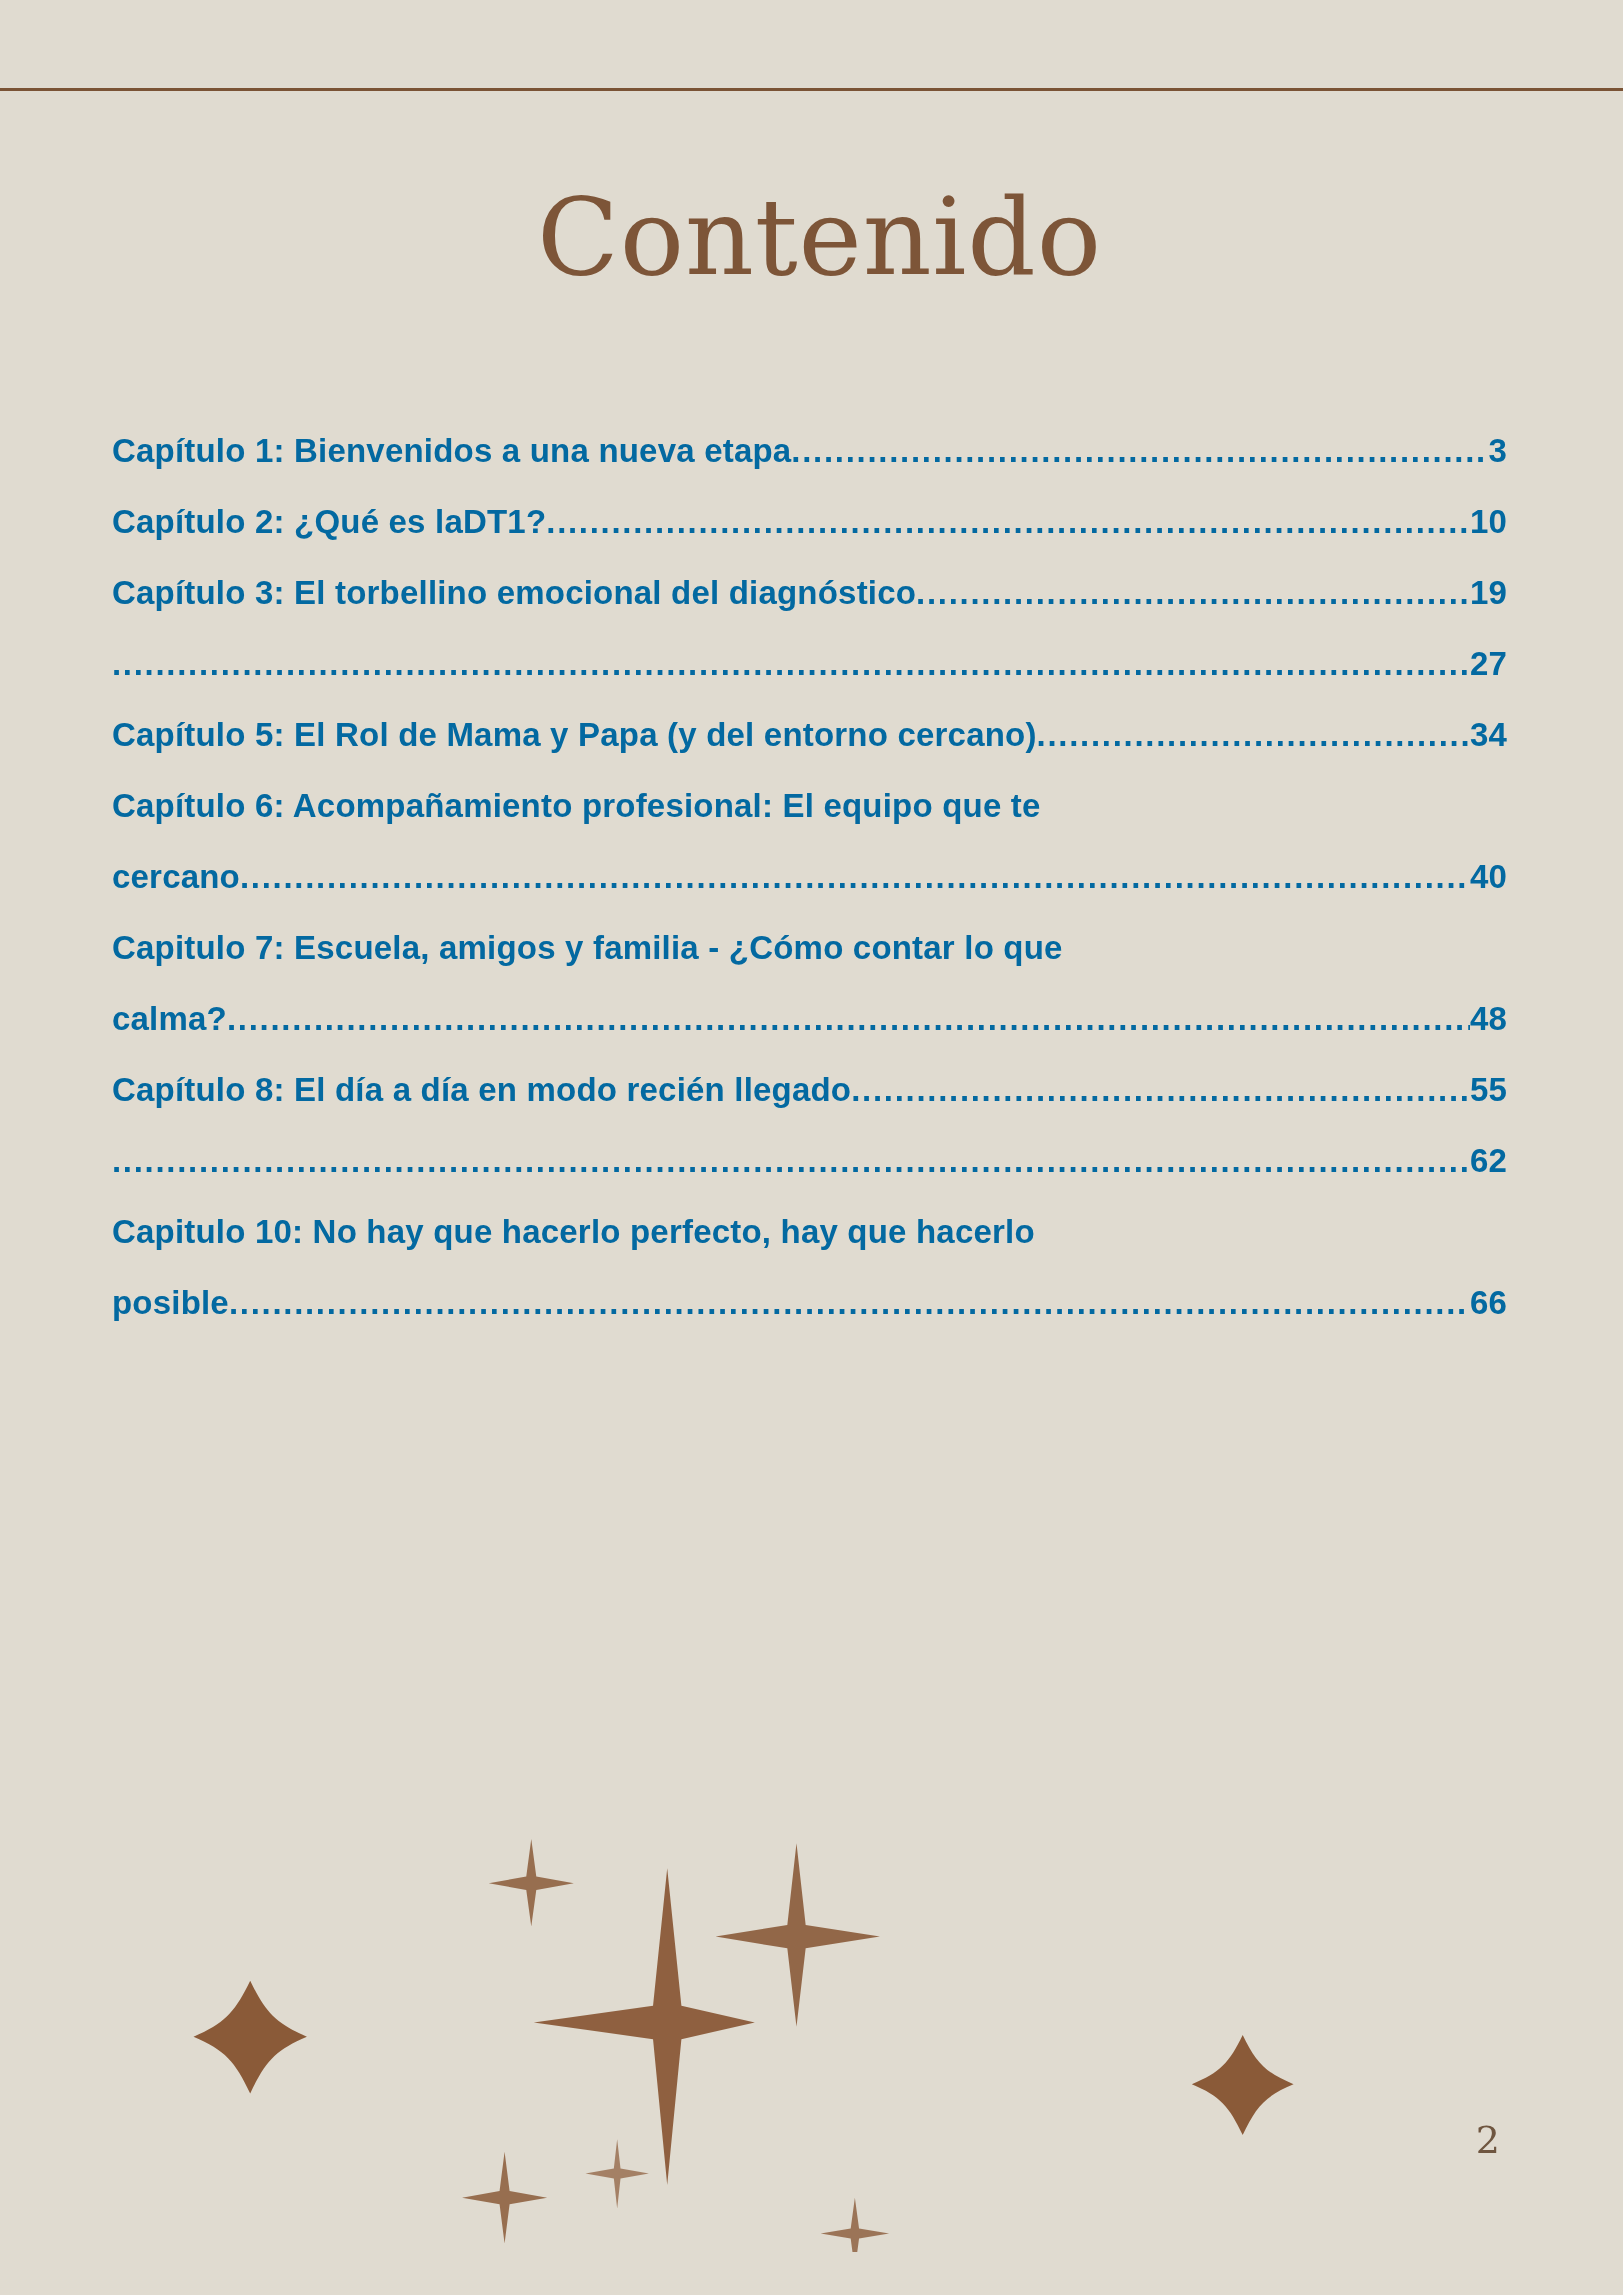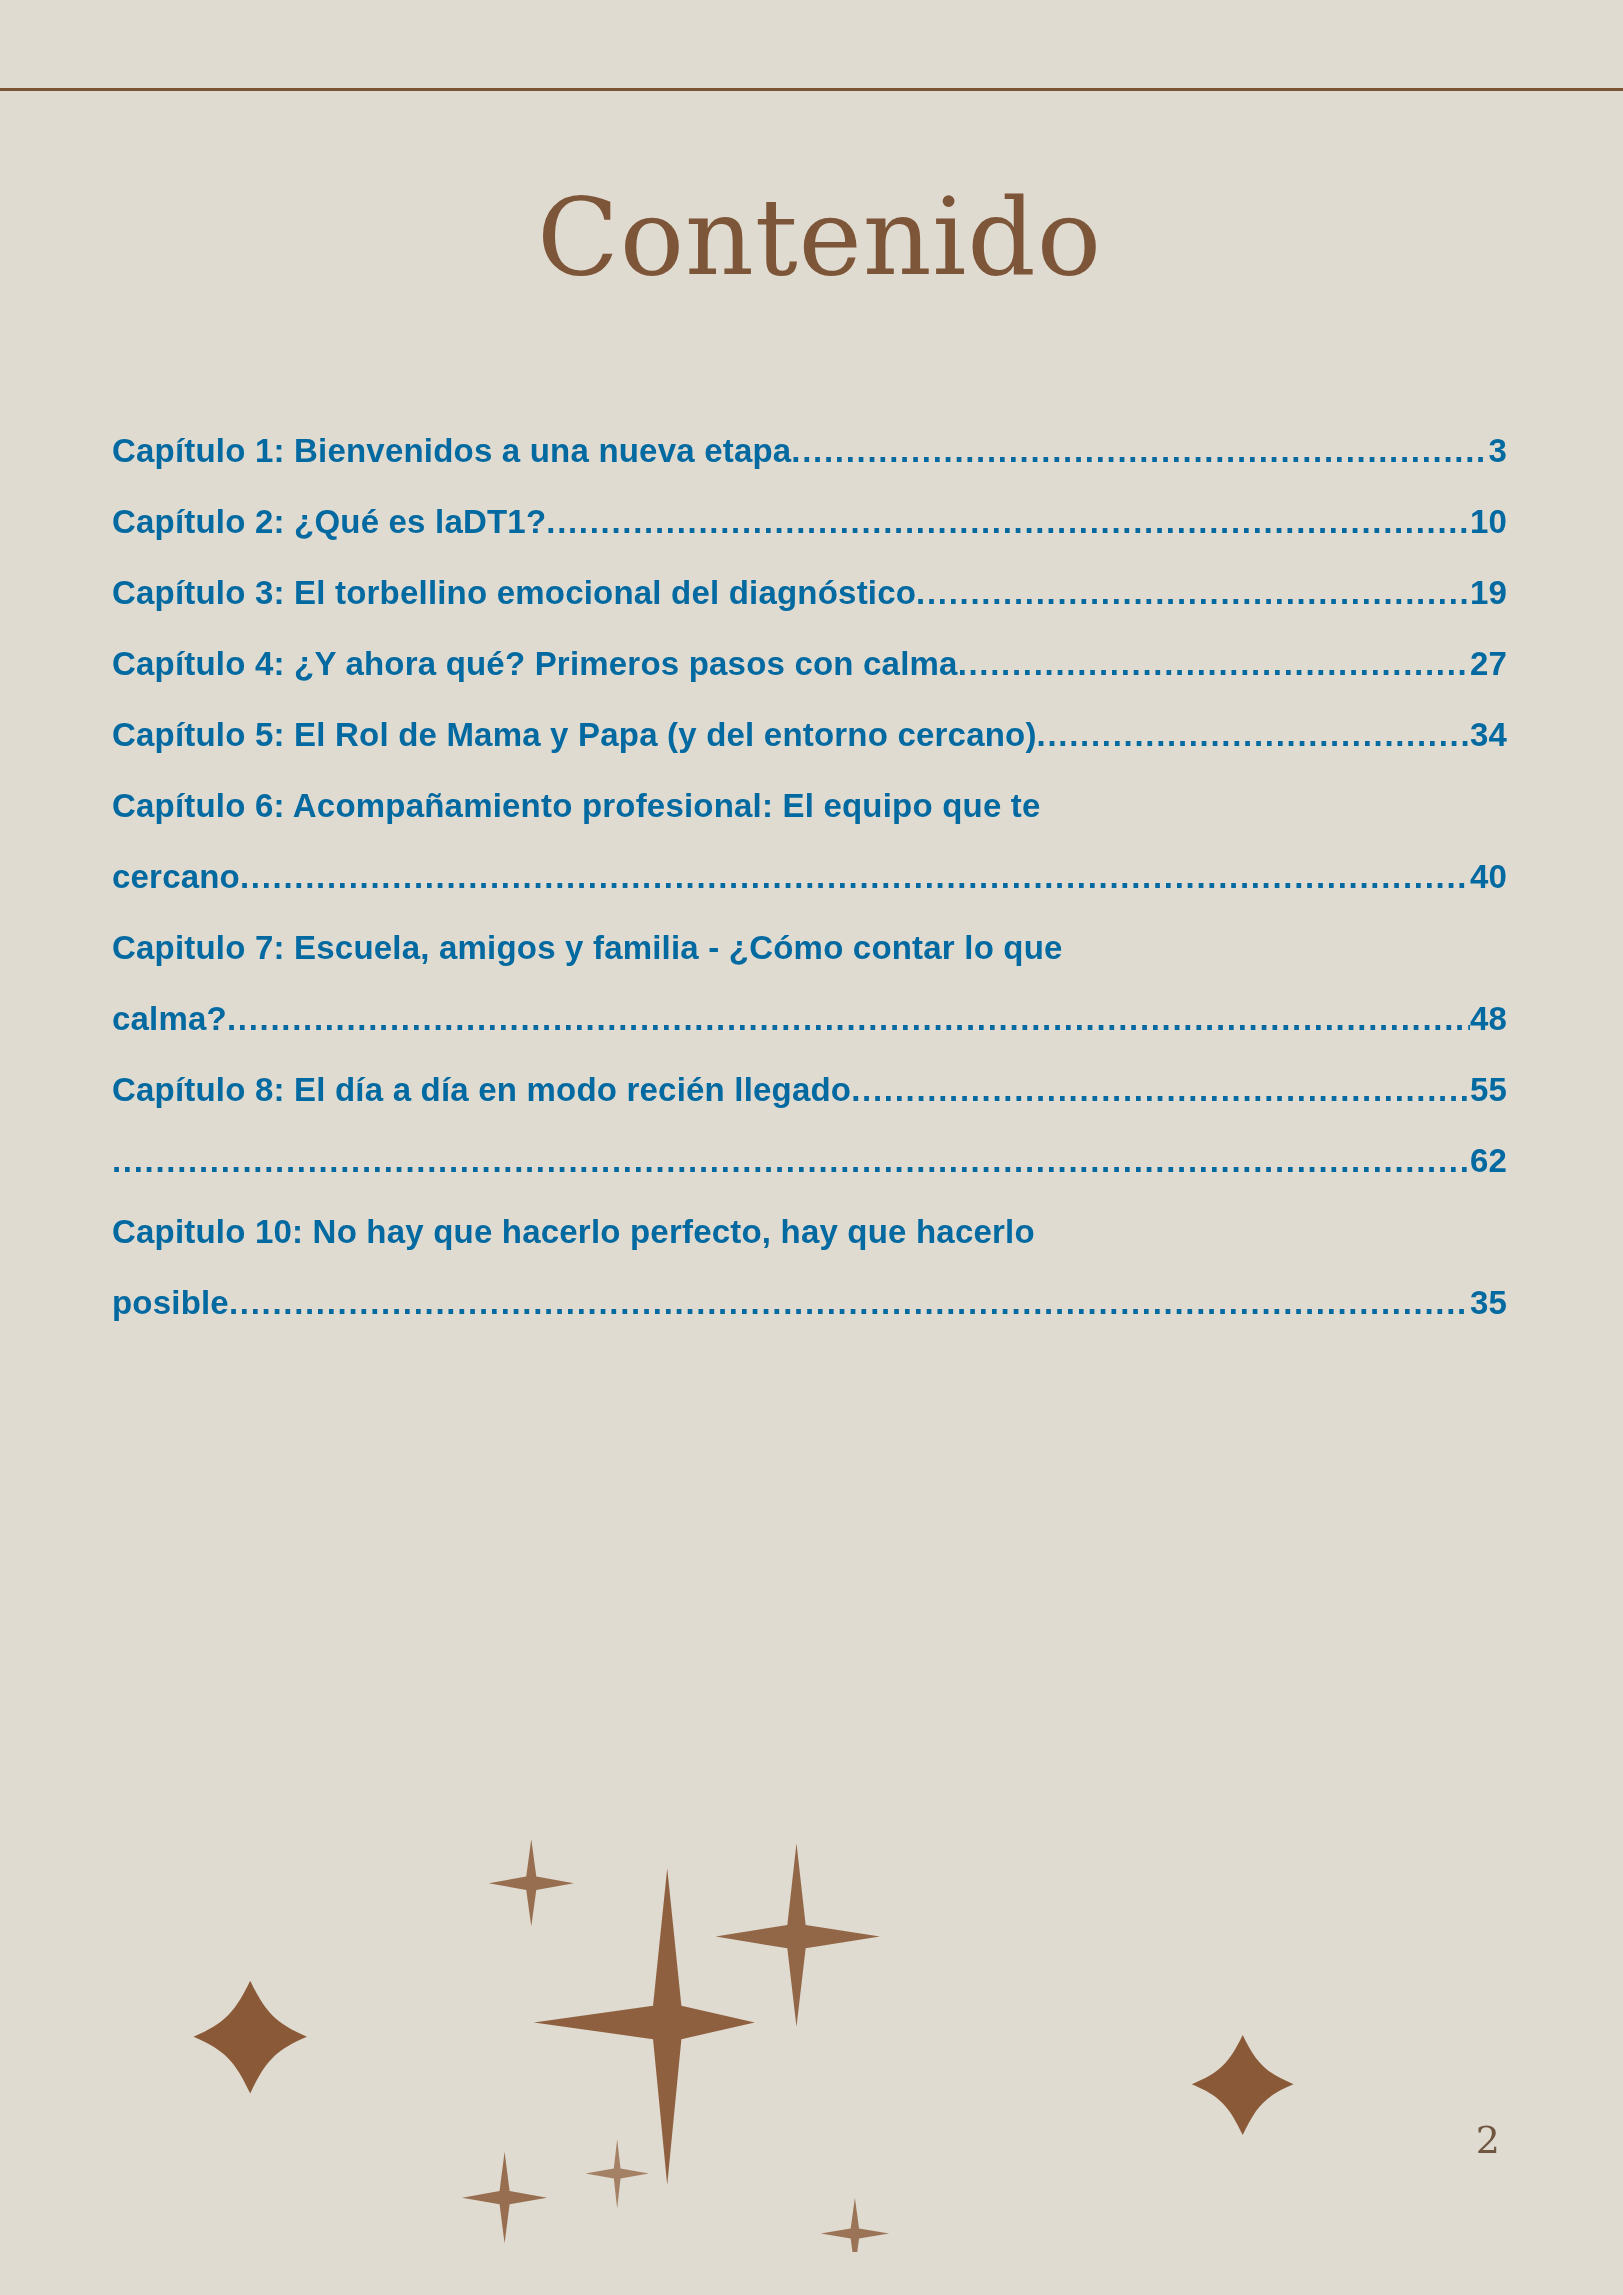--- a/index.html
+++ b/index.html
@@ -130,21 +130,20 @@
     <div class="toc-entry">
       <div class="toc-row">
         <span class="toc-label">Capítulo 3: El torbellino emocional del diagnóstico</span>
         <span class="toc-dots">.......................................................................................................................................................................</span>
         <span class="toc-page">19</span>
       </div>
     </div>
 
     <div class="toc-entry">
       <div class="toc-row">
-        <span class="toc-label">Capítulo 4: ¿Y ahora qué? Primeros pasos con calma</span>
         <span class="toc-dots">.......................................................................................................................................................................</span>
         <span class="toc-page">27</span>
       </div>
     </div>
 
     <div class="toc-entry">
       <div class="toc-row">
         <span class="toc-label">Capítulo 5: El Rol de Mama y Papa (y del entorno cercano)</span>
         <span class="toc-dots">.......................................................................................................................................................................</span>
         <span class="toc-page">34</span>
@@ -182,21 +181,21 @@
         <span class="toc-dots">.......................................................................................................................................................................</span>
         <span class="toc-page">62</span>
       </div>
     </div>
 
     <div class="toc-entry" style="margin-bottom:0;">
       <span class="toc-first-line">Capitulo 10:  No hay que hacerlo perfecto, hay que hacerlo</span>
       <div class="toc-row">
         <span class="toc-label">posible</span>
         <span class="toc-dots">.......................................................................................................................................................................</span>
-        <span class="toc-page">35</span>
+        <span class="toc-page">66</span>
       </div>
     </div>
 
   </div>
 
   <svg class="decor" viewBox="0 0 1946 520">
 
     <path d="M800 60 L817 225 L905 245 L817 265 L800 440 L783 265 L640 245 L783 225 Z" fill="#8a5a38" opacity="0.95"></path>
 
     <path d="M955 30 L966 128 L1055 142 L966 156 L955 250 L944 156 L858 142 L944 128 Z" fill="#8a5a38" opacity="0.9"></path>

